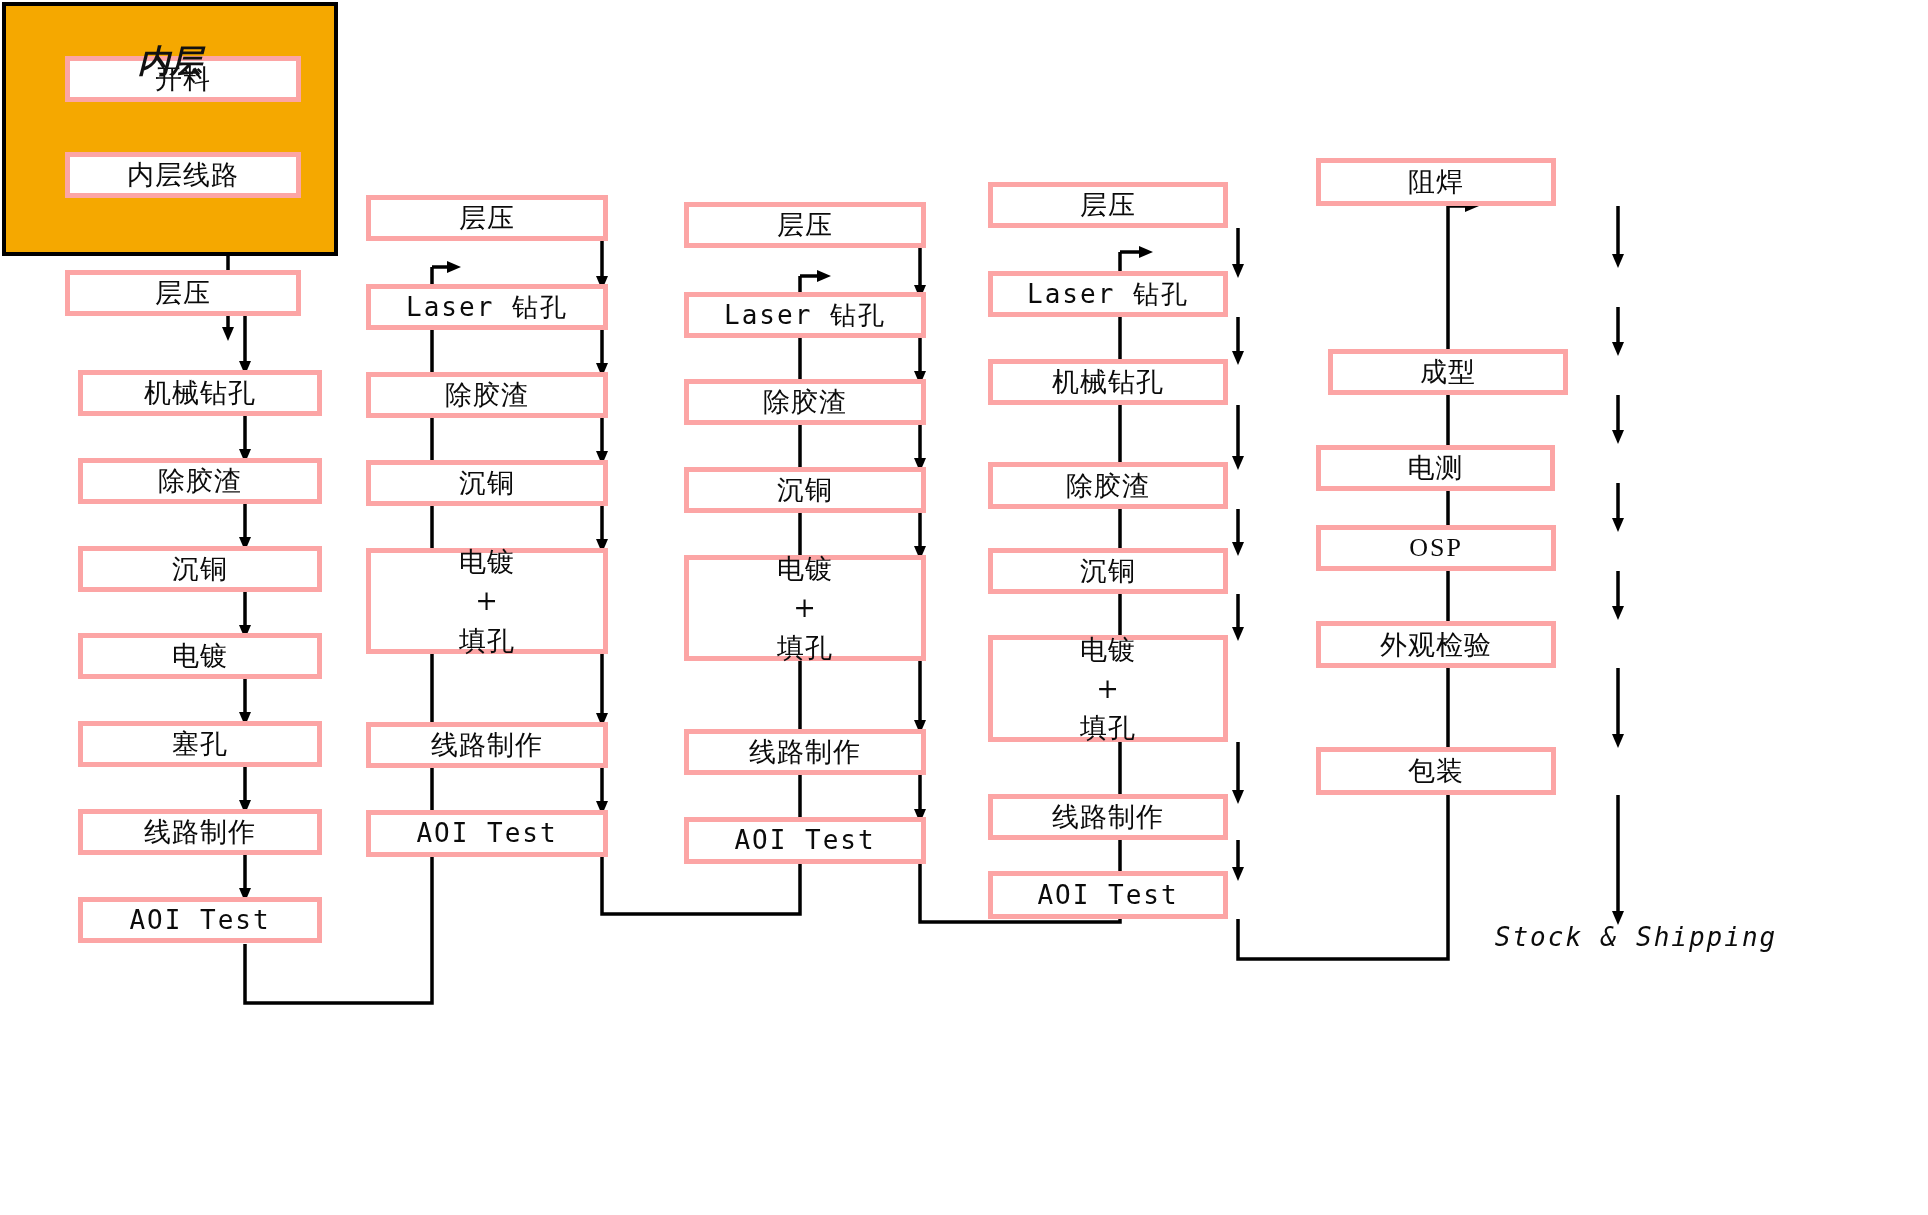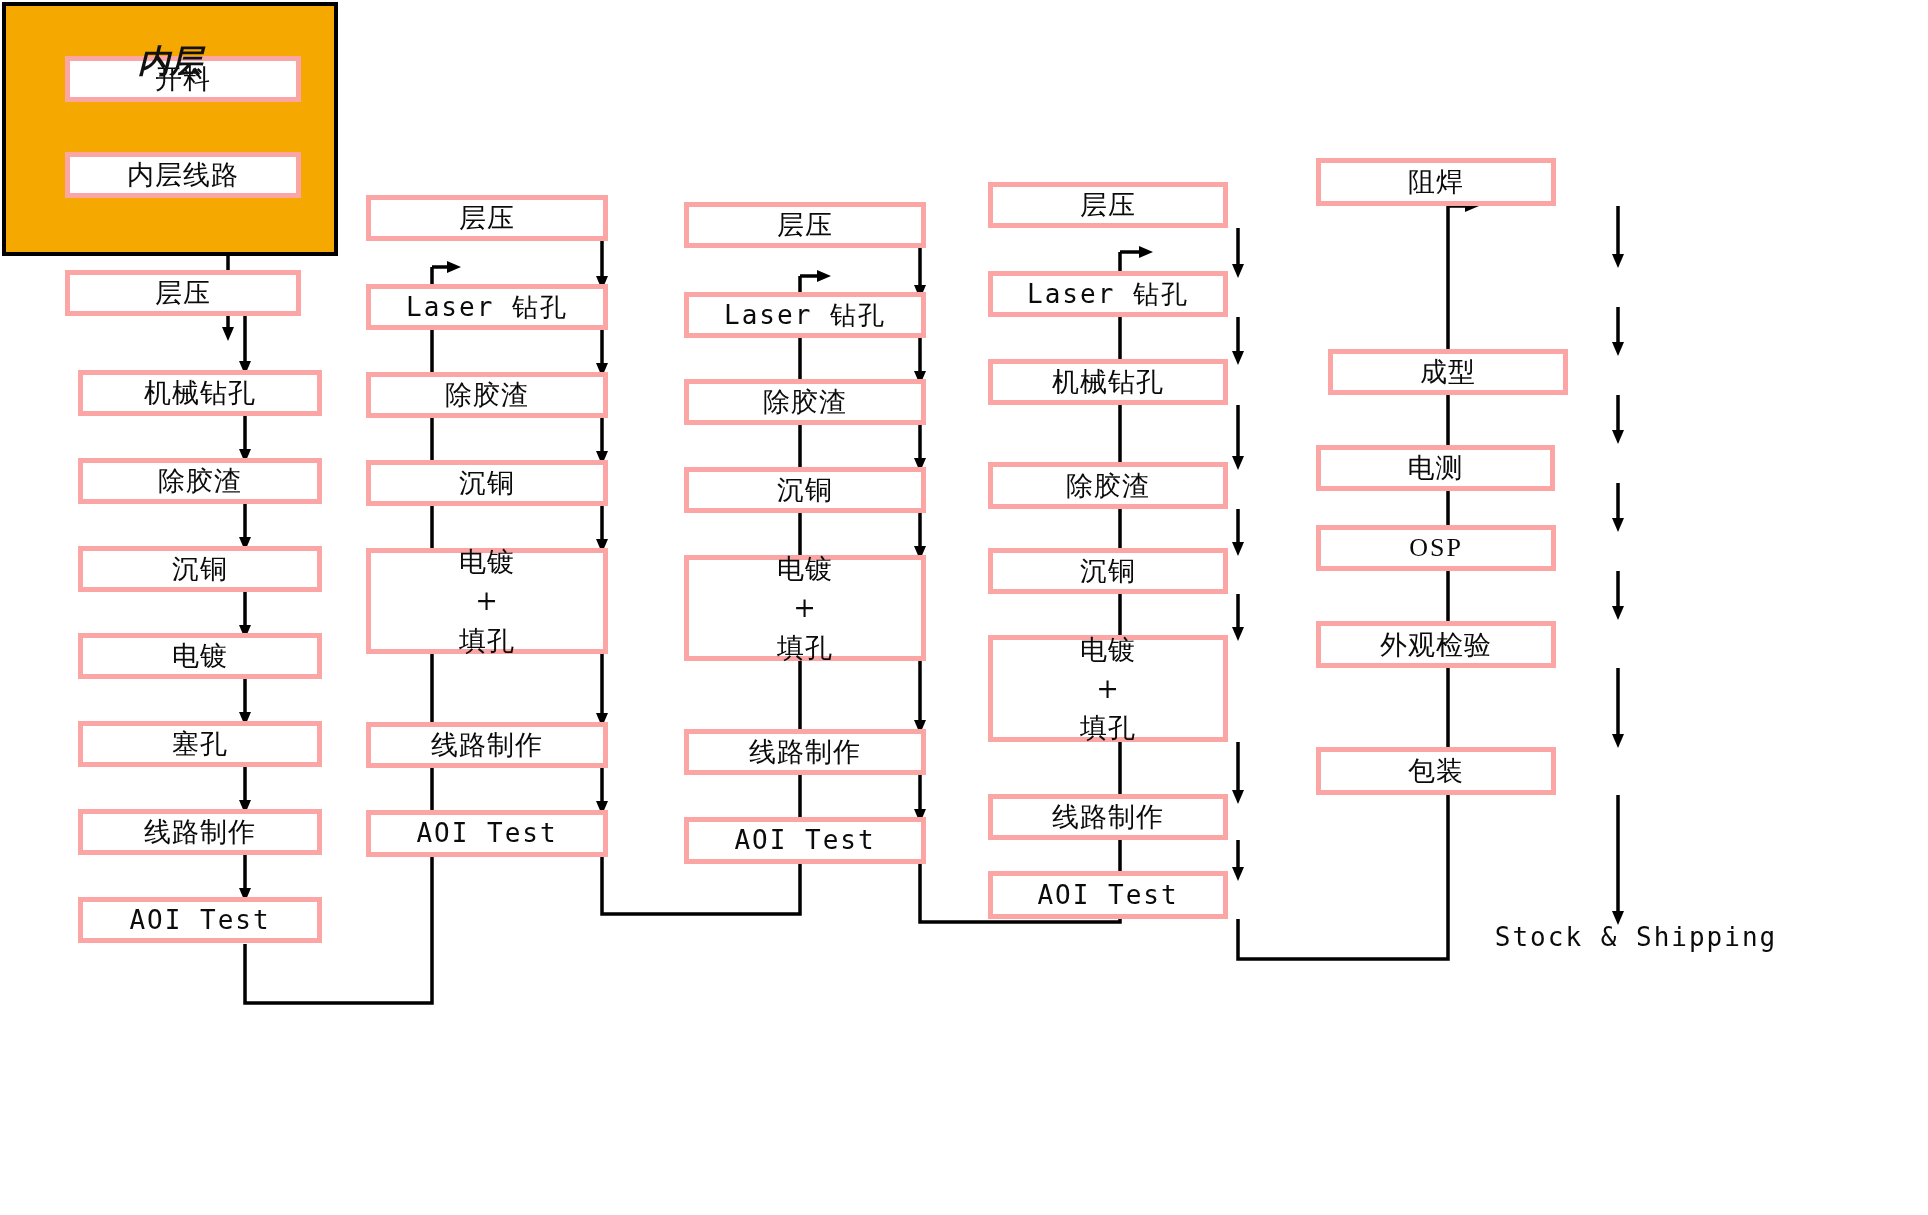--- a/index.html
+++ b/index.html
@@ -224,15 +224,15 @@
   <div class="node" style="left:1316px;top:349px;width:240px;height:46px;margin-left:12px;">成型</div>
 
   <div class="node" style="left:1316px;top:437px;width:239px;height:46px;margin-top:8px;">电测</div>
 
   <div class="node mono" style="left:1316px;top:525px;width:240px;height:46px;font-family:Liberation Serif, serif;">OSP</div>
 
   <div class="node" style="left:1316px;top:621px;width:240px;height:47px;">外观检验</div>
 
   <div class="node" style="left:1316px;top:747px;width:240px;height:48px;">包装</div>
 
-  <div class="terminal" style="left:1386px;top:922px;width:500px;">Stock &amp; Shipping</div>
+  <div class="terminal" style="left:1386px;top:922px;width:500px;font-style:italic;">Stock &amp; Shipping</div>
 
 </div>
 
 </body></html>

